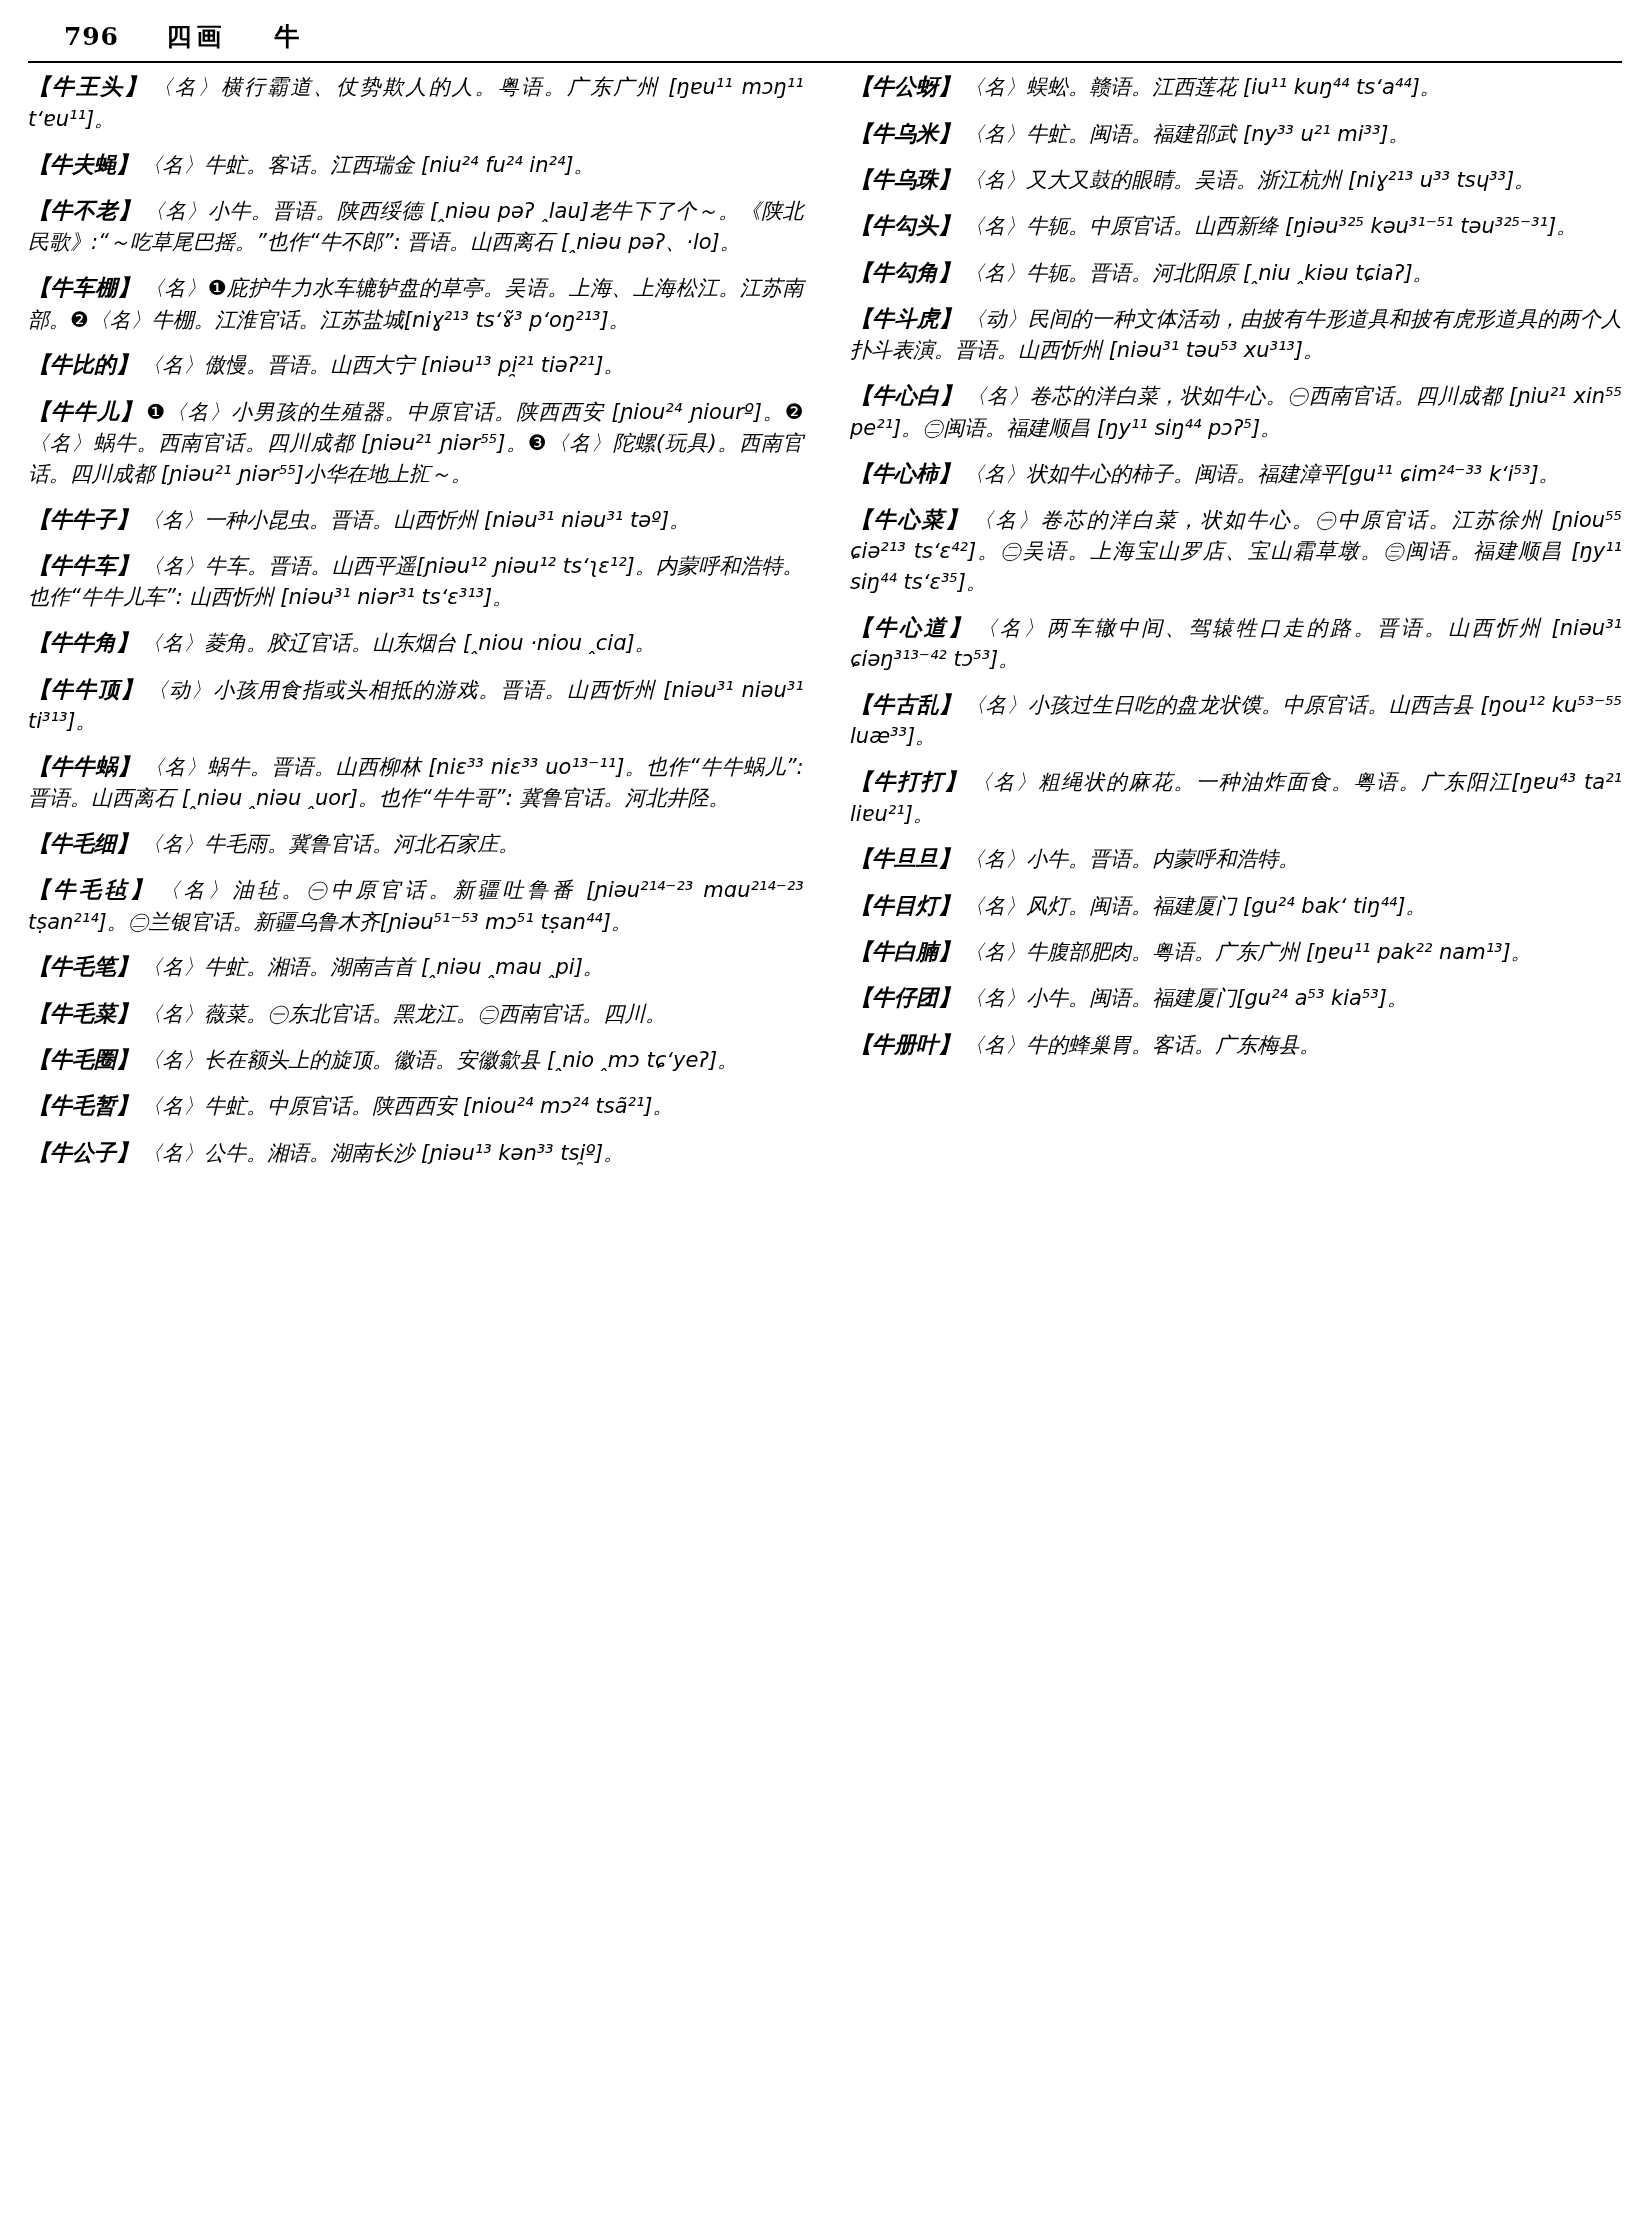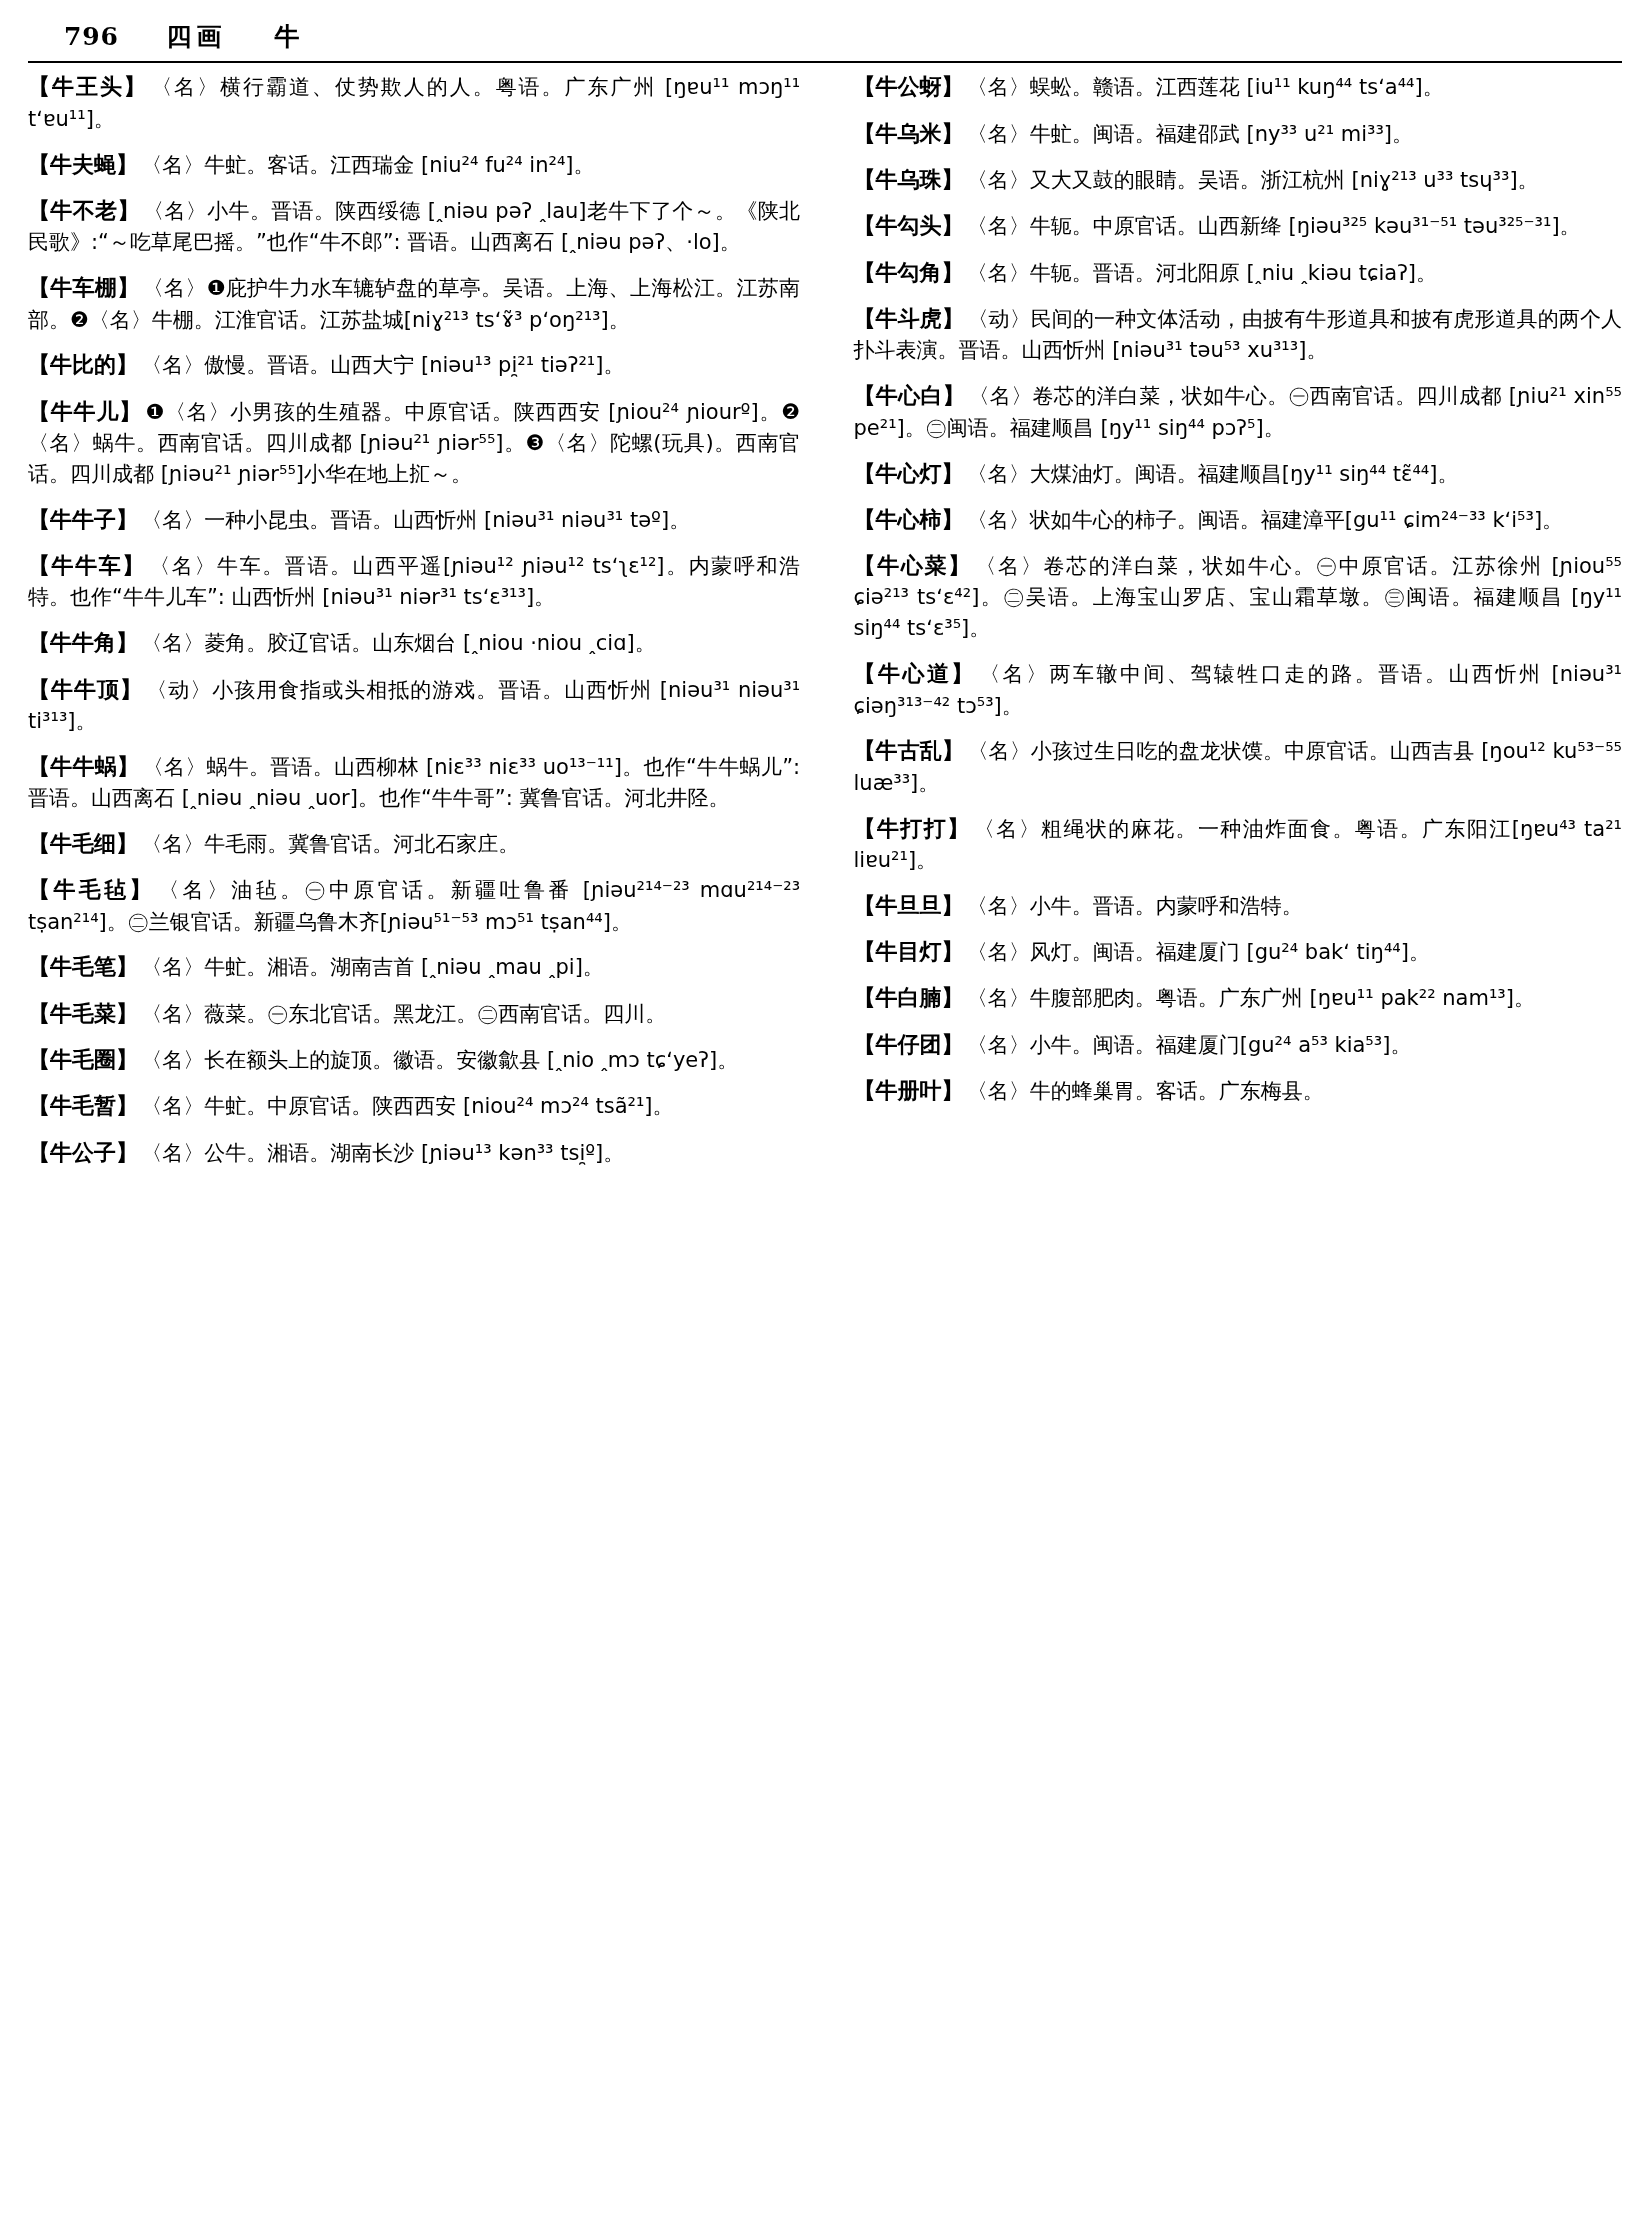--- a/index.html
+++ b/index.html
@@ -37,22 +37,23 @@
   .running-head .rh-radical { letter-spacing: 1.6px; }
 
   .rule {
     border-top: 2.5px solid #000;
     margin: 3.3px 0 8.2px 0;
   }
 
   
   .columns {
     display: flex;
-    gap: 7px;
+    gap: 0;
     height: 2112px;
+    font-style: italic;
   }
   .col {
     width: 50%;
     box-sizing: border-box;
     padding-right: 21.4px;
   }
   .col.right {
     padding-right: 0;
     padding-left: 25px;
     border-left: 0;
@@ -115,21 +116,20 @@
 
     <div class="col right">
       <div class="col-inner">
         <div class="entry"><span class="headword">【牛公蚜】</span><span>〈名〉蜈蚣。赣语。江西莲花 [iu¹¹ kuŋ⁴⁴ tsʻa⁴⁴]。</span></div>
         <div class="entry"><span class="headword">【牛乌米】</span><span>〈名〉牛虻。闽语。福建邵武 [ny³³ u²¹ mi³³]。</span></div>
         <div class="entry"><span class="headword">【牛乌珠】</span><span>〈名〉又大又鼓的眼睛。吴语。浙江杭州 [niɣ²¹³ u³³ tsɥ³³]。</span></div>
         <div class="entry"><span class="headword">【牛勾头】</span><span>〈名〉牛轭。中原官话。山西新绛 [ŋiəu³²⁵ kəu³¹⁻⁵¹ təu³²⁵⁻³¹]。</span></div>
         <div class="entry"><span class="headword">【牛勾角】</span><span>〈名〉牛轭。晋语。河北阳原 [ꞈniu ꞈkiəu tɕiaʔ]。</span></div>
         <div class="entry"><span class="headword">【牛斗虎】</span><span>〈动〉民间的一种文体活动，由披有牛形道具和披有虎形道具的两个人扑斗表演。晋语。山西忻州 [niəu³¹ təu⁵³ xu³¹³]。</span></div>
         <div class="entry"><span class="headword">【牛心白】</span><span>〈名〉卷芯的洋白菜，状如牛心。㊀西南官话。四川成都 [ɲiu²¹ xin⁵⁵ pe²¹]。㊁闽语。福建顺昌 [ŋy¹¹ siŋ⁴⁴ pɔʔ⁵]。</span></div>
-        <div class="entry"><span class="headword">【牛心灯】</span><span>〈名〉大煤油灯。闽语。福建顺昌[ŋy¹¹ siŋ⁴⁴ tɛ̃⁴⁴]。</span></div>
         <div class="entry"><span class="headword">【牛心柿】</span><span>〈名〉状如牛心的柿子。闽语。福建漳平[gu¹¹ ɕim²⁴⁻³³ kʻi⁵³]。</span></div>
         <div class="entry"><span class="headword">【牛心菜】</span><span>〈名〉卷芯的洋白菜，状如牛心。㊀中原官话。江苏徐州 [ɲiou⁵⁵ ɕiə²¹³ tsʻɛ⁴²]。㊁吴语。上海宝山罗店、宝山霜草墩。㊂闽语。福建顺昌 [ŋy¹¹ siŋ⁴⁴ tsʻɛ³⁵]。</span></div>
         <div class="entry"><span class="headword">【牛心道】</span><span>〈名〉两车辙中间、驾辕牲口走的路。晋语。山西忻州 [niəu³¹ ɕiəŋ³¹³⁻⁴² tɔ⁵³]。</span></div>
         <div class="entry"><span class="headword">【牛古乱】</span><span>〈名〉小孩过生日吃的盘龙状馍。中原官话。山西吉县 [ŋou¹² ku⁵³⁻⁵⁵ luæ³³]。</span></div>
         <div class="entry"><span class="headword">【牛打打】</span><span>〈名〉粗绳状的麻花。一种油炸面食。粤语。广东阳江[ŋɐu⁴³ ta²¹ liɐu²¹]。</span></div>
         <div class="entry"><span class="headword">【牛旦旦】</span><span>〈名〉小牛。晋语。内蒙呼和浩特。</span></div>
         <div class="entry"><span class="headword">【牛目灯】</span><span>〈名〉风灯。闽语。福建厦门 [gu²⁴ bakʻ tiŋ⁴⁴]。</span></div>
         <div class="entry"><span class="headword">【牛白腩】</span><span>〈名〉牛腹部肥肉。粤语。广东广州 [ŋɐu¹¹ pak²² nam¹³]。</span></div>
         <div class="entry"><span class="headword">【牛仔团】</span><span>〈名〉小牛。闽语。福建厦门[gu²⁴ a⁵³ kia⁵³]。</span></div>
         <div class="entry"><span class="headword">【牛册叶】</span><span>〈名〉牛的蜂巢胃。客话。广东梅县。</span></div>

